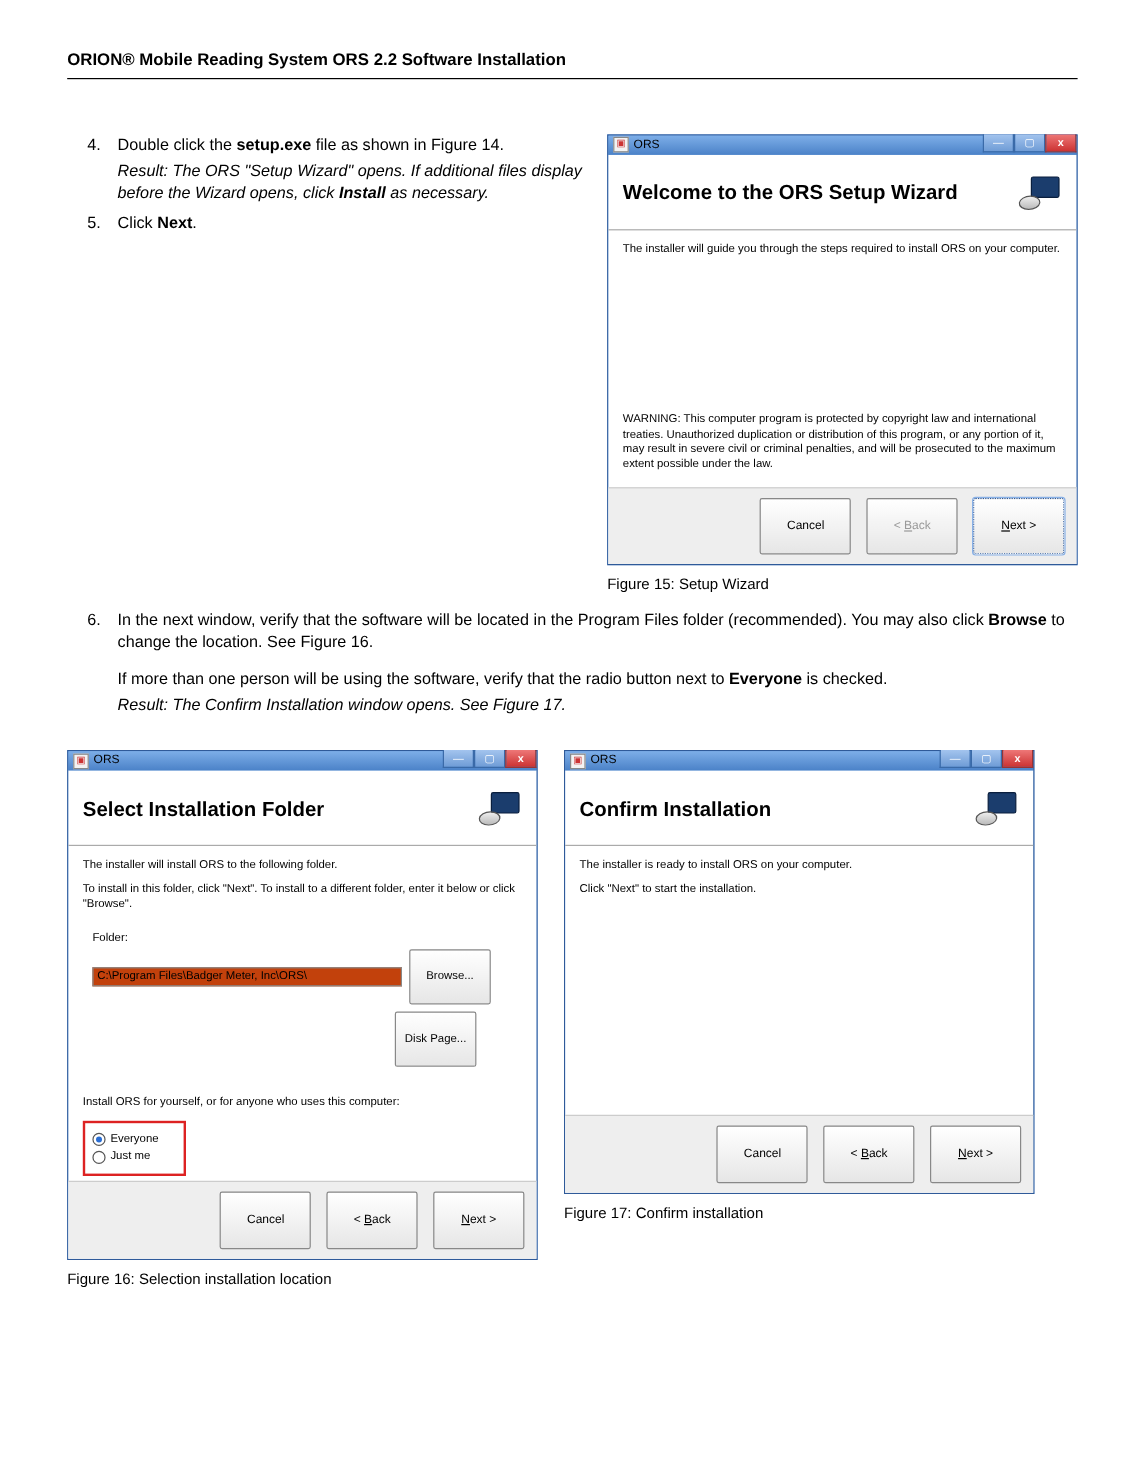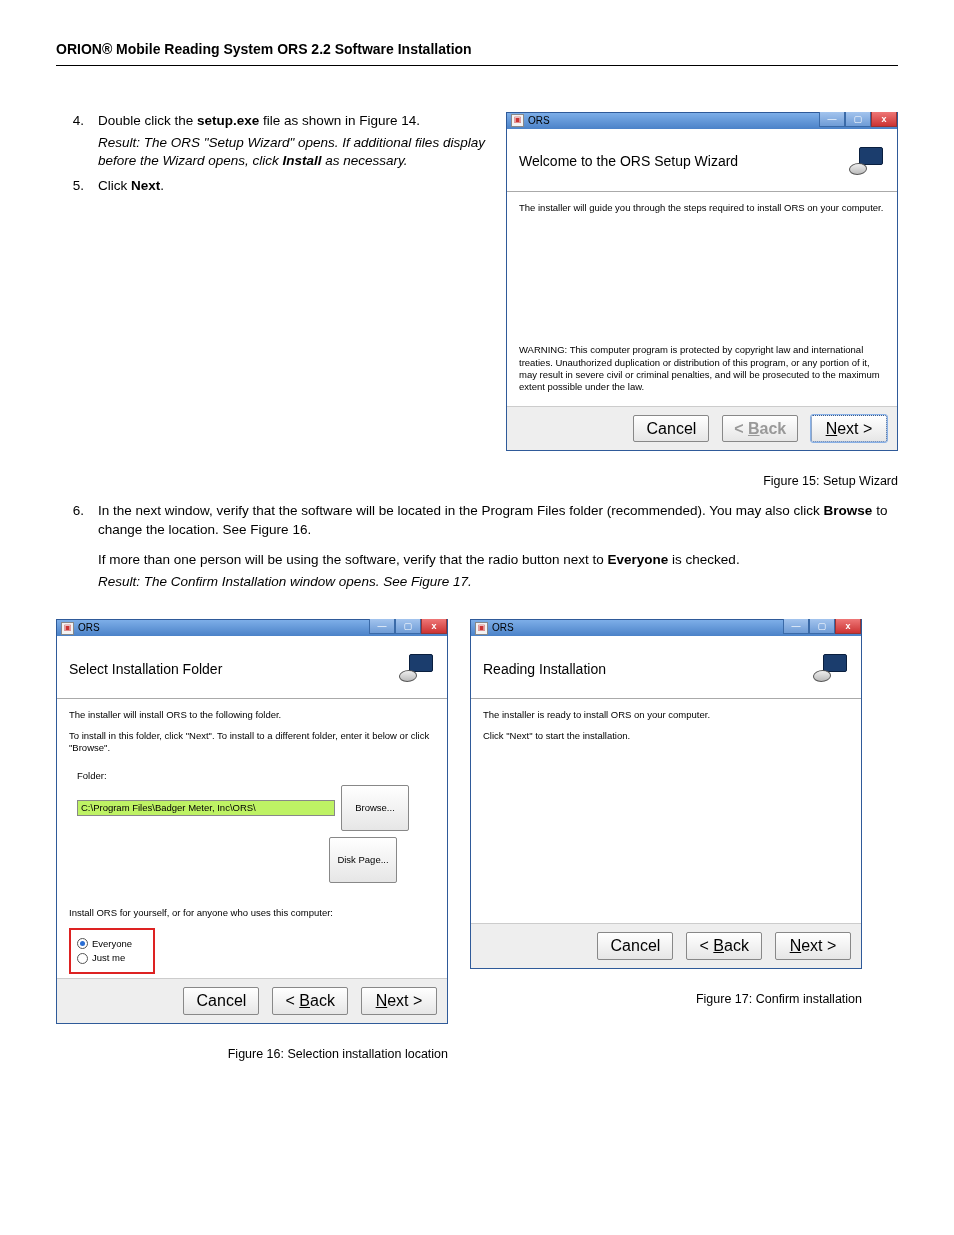--- a/index.html
+++ b/index.html
@@ -22,21 +22,21 @@
   }
   .content-row { display: flex; gap: 16px; }
   .col-left { flex: 1 1 0; }
   .col-right { flex: 0 0 auto; }
   ol.steps { margin: 0; padding: 0; list-style: none; }
   ol.steps > li { display: flex; margin-bottom: 6px; }
   ol.steps .num { width: 28px; text-align: right; padding-right: 14px; flex: 0 0 auto; }
   ol.steps .body { flex: 1 1 auto; }
   .italic { font-style: italic; }
   .bold { font-weight: bold; }
-  .fig-caption { text-align: right; font-size: 12.5px; margin-top: 22px; }
+  .fig-caption { text-align: left; font-size: 12.5px; margin-top: 8px; }
   .screenshot {
     width: 390px;
     background: #6e9fdc;
     border: 1px solid #2f5a99;
     font-size: 10px;
     position: relative;
   }
   .titlebar {
     height: 16px;
     background: linear-gradient(#7daee8, #4b82c8);
@@ -62,21 +62,21 @@
   .win-btn.close { background: linear-gradient(#e77, #c33); border-color: #933; font-weight: bold; }
   .wizard-body { background: #fff; }
   .banner {
     padding: 14px 12px 10px 12px;
     display: flex;
     justify-content: space-between;
     align-items: center;
     border-bottom: 1px solid #aaa;
     min-height: 38px;
   }
-  .banner-title { font-size: 14px; font-family: Tahoma, Arial, sans-serif; }
+  .banner-title { font-size: 17px; font-family: Tahoma, Arial, sans-serif; font-weight: bold; }
   .banner-icon {
     width: 38px; height: 30px; position: relative;
   }
   .banner-icon .monitor {
     width: 22px; height: 16px; background: #1b3d6d; border: 1px solid #0a1f3e;
     border-radius: 2px; position: absolute; top: 0; right: 2px;
   }
   .banner-icon .disc {
     width: 16px; height: 10px; border: 1px solid #555; border-radius: 50%;
     background: linear-gradient(#eee,#bbb); position: absolute; bottom: 2px; left: 2px;
@@ -85,27 +85,27 @@
   .wizard-main {
     padding: 10px 12px 4px 12px;
     min-height: 200px;
     font-size: 9.5px;
     line-height: 1.3;
   }
   .btn-row { background: #eee; padding: 8px 10px; text-align: right; border-top: 1px solid #ccc; }
   .wiz-btn {
     display: inline-block; min-width: 62px; text-align: center;
     background: linear-gradient(#fff,#e6e6e6); border: 1px solid #888;
-    border-radius: 2px; font-size: 16px; padding: 2px 6px; margin-left: 10px;
+    border-radius: 2px; font-size: 10px; padding: 16px 6px; margin-left: 10px;
     color: #000;
   }
-  .wiz-btn.disabled { color: #999; font-weight: bold; }
+  .wiz-btn.disabled { color: #999; }
   .wiz-btn.focus { border: 1px dotted #2f5a99; outline: 1px solid #88b0e6; }
   .text-input {
-    border: 1px solid #888; background: #bef264; font-size: 9.5px; padding: 1px 3px;
+    border: 1px solid #888; background: #c2410c; font-size: 9.5px; padding: 1px 3px;
     width: 250px; display: inline-block;
   }
   .small-btn {
     display: inline-block; min-width: 58px; text-align: center;
     background: linear-gradient(#fff,#e6e6e6); border: 1px solid #888;
     border-radius: 2px; font-size: 9.5px; padding: 16px 4px;
   }
   .radio-group { border: 2px solid #d22; padding: 6px 6px; width: 70px; margin-top: 8px; }
   .radio-row { display: flex; align-items: center; font-size: 9.5px; margin: 2px 0; }
   .radio-dot {
@@ -254,21 +254,21 @@
         <span class="icon-box">▣</span>
         <span>ORS</span>
         <div class="win-btns">
           <div class="win-btn">—</div>
           <div class="win-btn">▢</div>
           <div class="win-btn close">x</div>
         </div>
       </div>
       <div class="wizard-body">
         <div class="banner">
-          <div class="banner-title">Reading Installation</div>
+          <div class="banner-title">Confirm Installation</div>
           <div class="banner-icon">
               <div class="monitor"></div>
               <div class="disc"></div>
             </div>
         </div>
         <div class="wizard-main" style="min-height:210px;">
           <div>The installer is ready to install ORS on your computer.</div>
           <div style="margin-top:8px;">Click "Next" to start the installation.</div>
         </div>
         <div class="btn-row">

